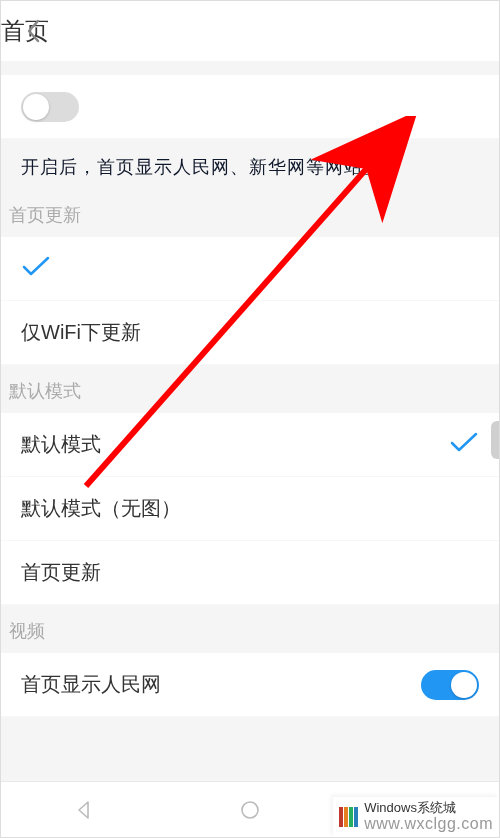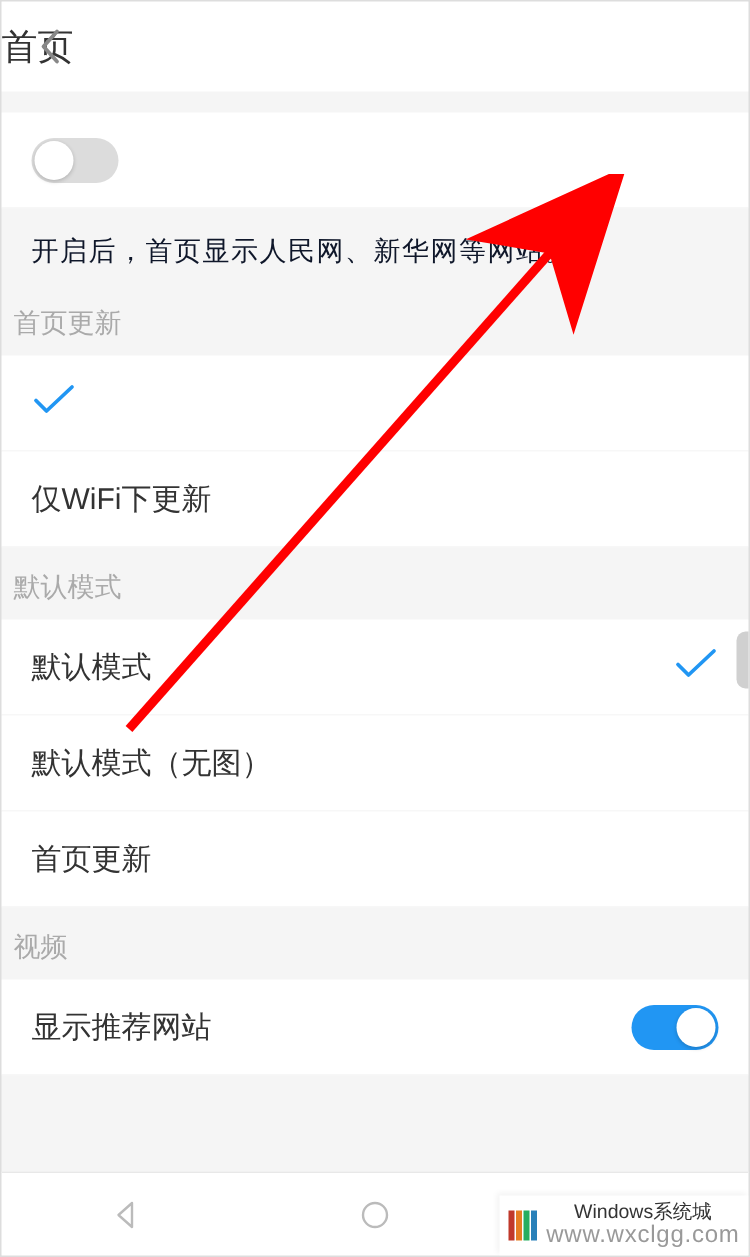--- a/index.html
+++ b/index.html
@@ -140,21 +140,20 @@
       gap: 1px;
       margin-right: 6px;
     }
     .wm-bar { width: 4px; height: 20px; }
     .wm-text {
       font-size: 13px;
       color: #333;
       display: flex;
       flex-direction: column;
       line-height: 1.1;
-      align-items: center;
     }
     .wm-small { font-size: 16px; color: #999; letter-spacing: 0.5px; }
     .side-grip {
       position: absolute;
       right: -2px;
       top: 420px;
       width: 10px;
       height: 38px;
       background: #d0d0d0;
       border-radius: 6px 0 0 6px;
@@ -210,21 +209,21 @@
   <span>默认模式（无图）</span>
 </div>
 
 <div class="row">
   <span>首页更新</span>
 </div>
 
 <div class="section-title">视频</div>
 
 <div class="row">
-  <span>显示推荐网站</span>
+  <span>首页显示人民网</span>
   <div class="toggle toggle-on">
     <div class="knob"></div>
   </div>
 </div>
 
 <svg class="arrow-svg" viewBox="0 0 370 380">
   <defs>
     <marker id="ah" markerWidth="18" markerHeight="16" refX="15" refY="8" orient="auto">
       <path d="M0,0 L18,8 L0,16 L5,8 Z" fill="#ff0000"></path>
     </marker>

